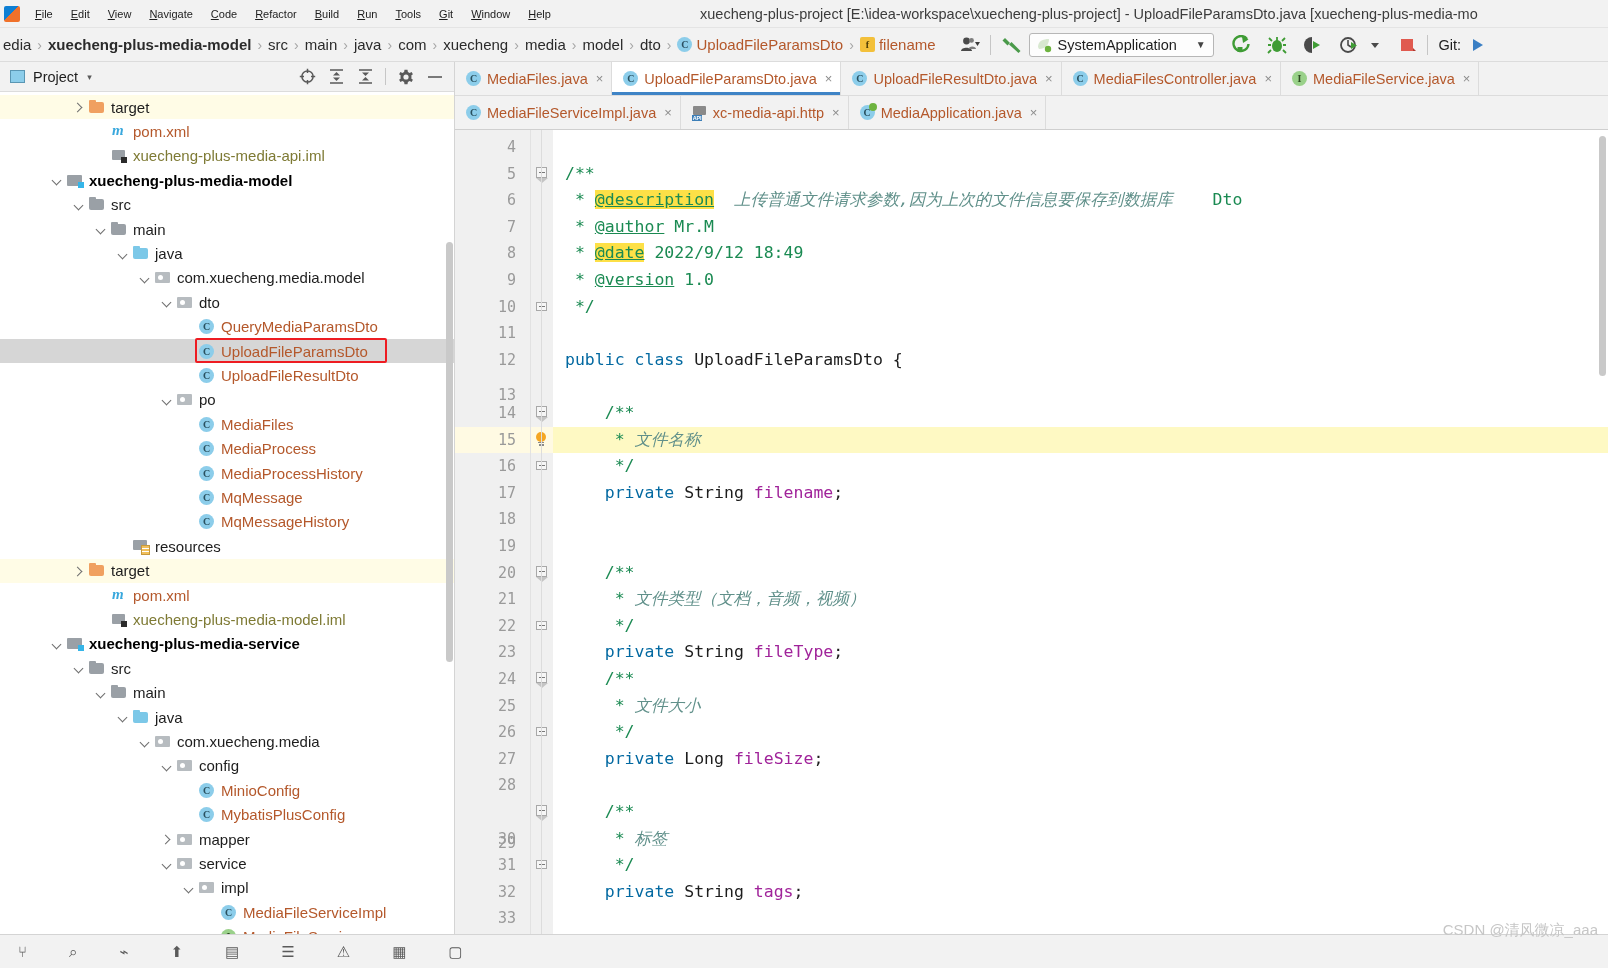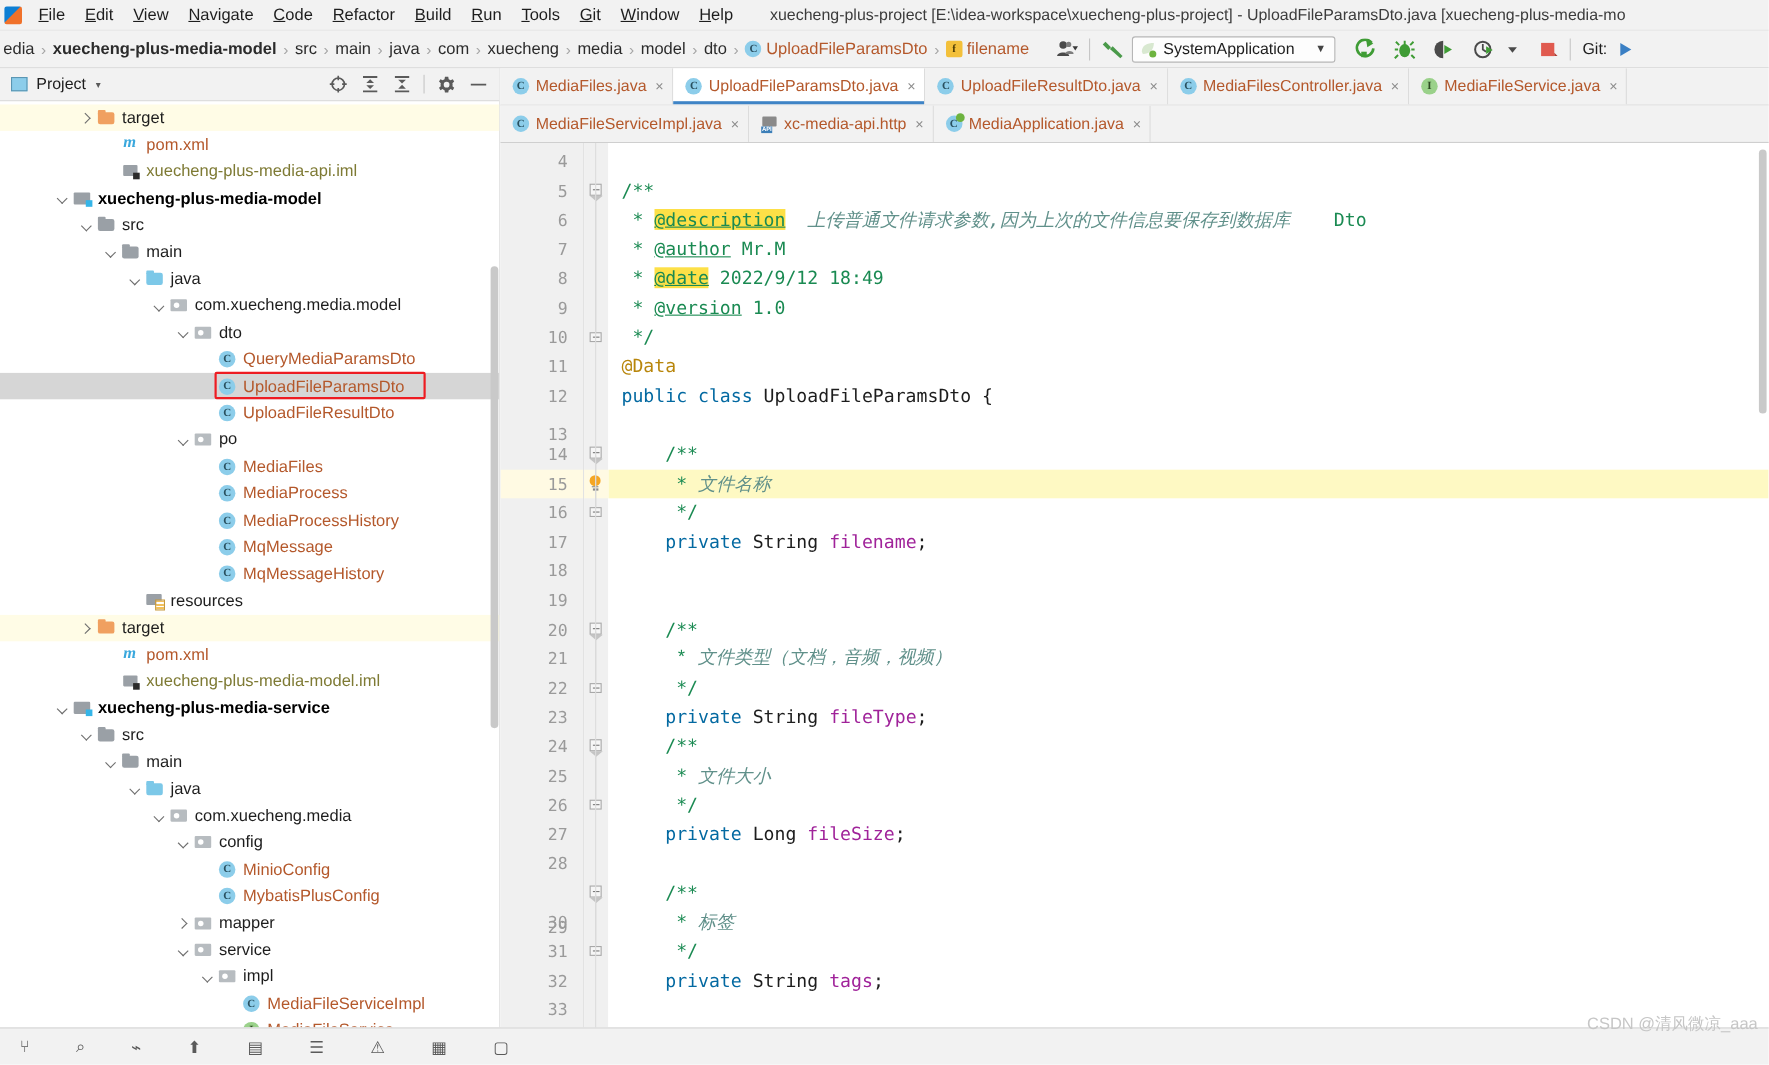--- a/index.html
+++ b/index.html
@@ -22,21 +22,21 @@
   }
   .app-logo {
     width: 16px; height: 16px;
     margin: 0 6px 0 4px;
     background: linear-gradient(135deg,#0d7fd4 0%,#0d7fd4 45%,#f0712a 46%,#f0712a 100%);
     border-radius: 2px;
     flex: 0 0 auto;
   }
   .menu-item {
     padding: 3px 9px;
-    font-size: 15px;
+    font-size: 11px;
     color: #1d1d1d;
     cursor: default;
     white-space: nowrap;
   }
   .menu-item .mn { text-decoration: underline; }
   .window-title {
     position: absolute;
     left: 700px; top: 0;
     height: 28px;
     line-height: 28px;
@@ -910,31 +910,30 @@
           <div class="fold-line" style="top: 0px; height: 872px; background: rgb(220, 220, 220);"></div>
         </div>
       <div class="code-col" id="codecol">
           <div class="codeline" style="top: 4px;"></div>
           <div class="codeline" style="top: 30.6px;"><span class="cm">/**</span></div>
           <div class="codeline" style="top: 57.2px;"><span class="cm"> * </span><span class="cmk">@description</span><span class="cm">  </span><span class="cmi">上传普通文件请求参数,因为上次的文件信息要保存到数据库</span><span class="cm">    Dto</span></div>
           <div class="codeline" style="top: 83.8px;"><span class="cm"> * </span><span class="cmk2">@author</span><span class="cm"> Mr.M</span></div>
           <div class="codeline" style="top: 110.4px;"><span class="cm"> * </span><span class="cmk">@date</span><span class="cm"> 2022/9/12 18:49</span></div>
           <div class="codeline" style="top: 137px;"><span class="cm"> * </span><span class="cmk2">@version</span><span class="cm"> 1.0</span></div>
           <div class="codeline" style="top: 163.6px;"><span class="cm"> */</span></div>
-          <div class="codeline" style="top: 190.2px;"><span class="ann">@Data</span></div>
           <div class="codeline" style="top: 216.8px;"><span class="kw">public</span><span class="pl"> </span><span class="kw">class</span><span class="cls2"> UploadFileParamsDto {</span></div>
           <div class="codeline" style="top: 243.4px;"></div>
           <div class="codeline" style="top: 270px;"><span class="cm">    /**</span></div>
           <div class="codeline hl" style="top: 296.6px;"><span class="cm">     * </span><span class="cmi">文件名称</span></div>
           <div class="codeline" style="top: 323.2px;"><span class="cm">     */</span></div>
           <div class="codeline" style="top: 349.8px;"><span class="pl">    </span><span class="kw">private</span><span class="typ"> String </span><span class="fld">filename</span><span class="typ">;</span></div>
           <div class="codeline" style="top: 376.4px;"></div>
           <div class="codeline" style="top: 403px;"></div>
           <div class="codeline" style="top: 429.6px;"><span class="cm">    /**</span></div>
-          <div class="codeline" style="top: 456.2px; font-family: Liberation Mono, monospace;"><span class="cm">     * </span><span class="cmi">文件类型（文档，音频，视频）</span></div>
+          <div class="codeline" style="top: 456.2px;"><span class="cm">     * </span><span class="cmi">文件类型（文档，音频，视频）</span></div>
           <div class="codeline" style="top: 482.8px;"><span class="cm">     */</span></div>
           <div class="codeline" style="top: 509.4px;"><span class="pl">    </span><span class="kw">private</span><span class="typ"> String </span><span class="fld">fileType</span><span class="typ">;</span></div>
           <div class="codeline" style="top: 536px;"><span class="cm">    /**</span></div>
           <div class="codeline" style="top: 562.6px;"><span class="cm">     * </span><span class="cmi">文件大小</span></div>
           <div class="codeline" style="top: 589.2px;"><span class="cm">     */</span></div>
           <div class="codeline" style="top: 615.8px;"><span class="pl">    </span><span class="kw">private</span><span class="typ"> Long </span><span class="fld">fileSize</span><span class="typ">;</span></div>
           <div class="codeline" style="top: 642.4px;"></div>
           <div class="codeline" style="top: 669px;"><span class="cm">    /**</span></div>
           <div class="codeline" style="top: 695.6px;"><span class="cm">     * </span><span class="cmi">标签</span></div>
           <div class="codeline" style="top: 722.2px;"><span class="cm">     */</span></div>

